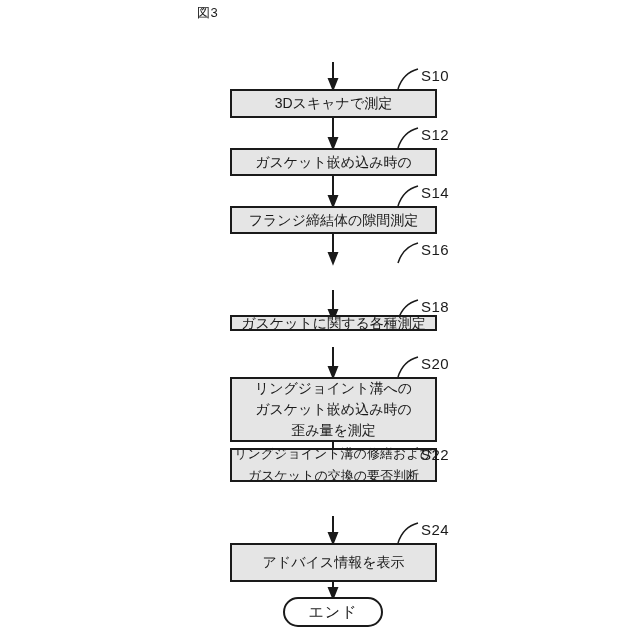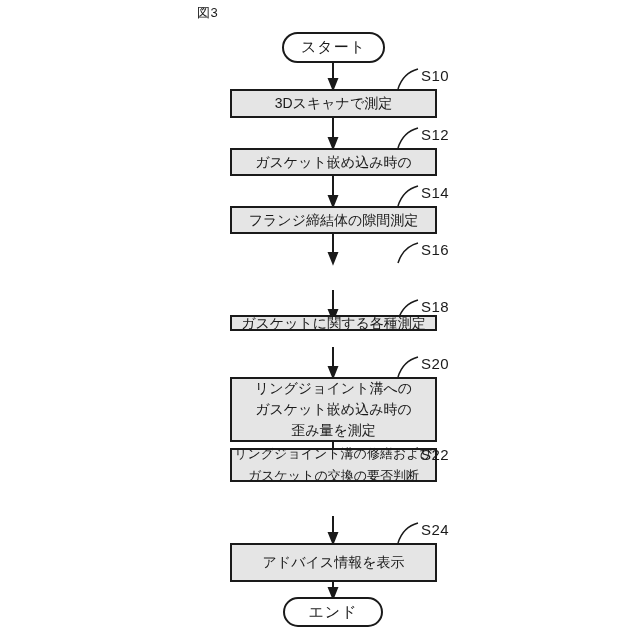--- a/index.html
+++ b/index.html
@@ -86,21 +86,20 @@
       <path d="M398,263 Q403,247 418,243"></path>
       <path d="M398,320 Q403,304 418,300"></path>
       <path d="M398,377 Q403,361 418,357"></path>
       <path d="M398,468 Q403,452 418,448"></path>
       <path d="M398,543 Q403,527 418,523"></path>
     </g>
   </svg>
 
   <div class="fig-label">図3</div>
 
-  <div class="terminal start">スタート</div>
 
   <div class="box" style="top:89px;height:29px">3Dスキャナで測定</div>
   <div class="box" style="top:148px;height:28px">ガスケット嵌め込み時の</div>
   <div class="box" style="top:206px;height:28px">フランジ締結体の隙間測定</div>
   <div class="box" style="top:315px;height:16px">ガスケットに関する各種測定</div>
   <div class="box" style="top:377px;height:65px">リングジョイント溝への
 ガスケット嵌め込み時の
 歪み量を測定</div>
   <div class="box tight" style="top:448px;height:34px">リングジョイント溝の修繕および
 ガスケットの交換の要否判断</div>

